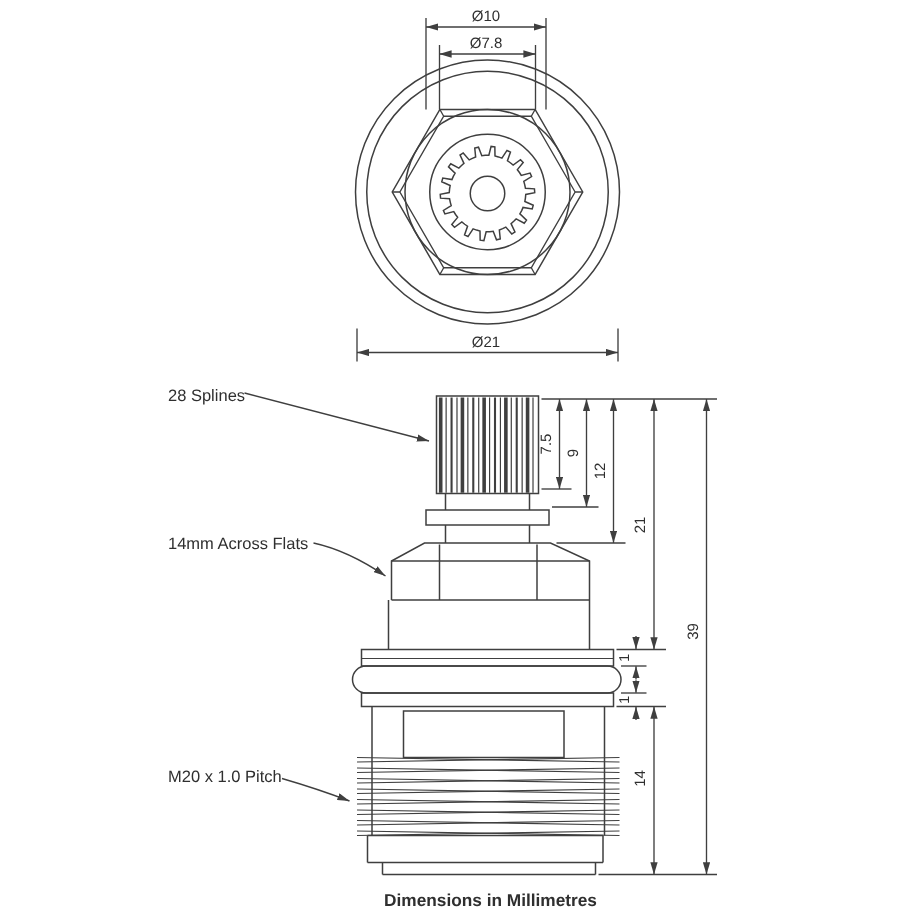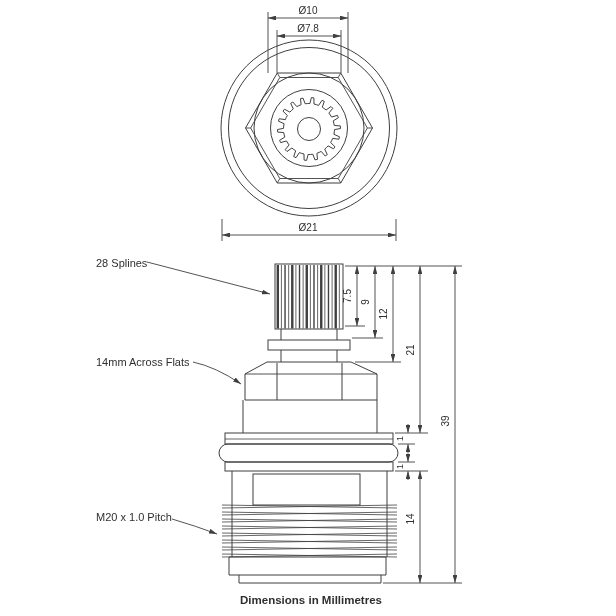--- a/index.html
+++ b/index.html
@@ -1,17 +1,17 @@
 <!DOCTYPE html>
 <html><head>
 <meta charset="utf-8">
 <style>
   html,body{margin:0;padding:0;background:#ffffff;}
   .stage{position:relative;width:496px;height:616px;background:#ffffff;overflow:hidden;
-         font-family:"Liberation Sans","DejaVu Sans",sans-serif;}
+         font-family:"Liberation Sans","DejaVu Sans",sans-serif;margin-left:16px;}
   svg{display:block}
   text{fill:#2f2f2f;font-family:"Liberation Sans","DejaVu Sans",sans-serif;}
   .lbl{font-size:11px;}
   .dim{font-size:10px;}
   .dimsm{font-size:9.5px;}
   .footer{font-size:11.5px;font-weight:bold;}
 </style>
 </head>
 <body>
 

